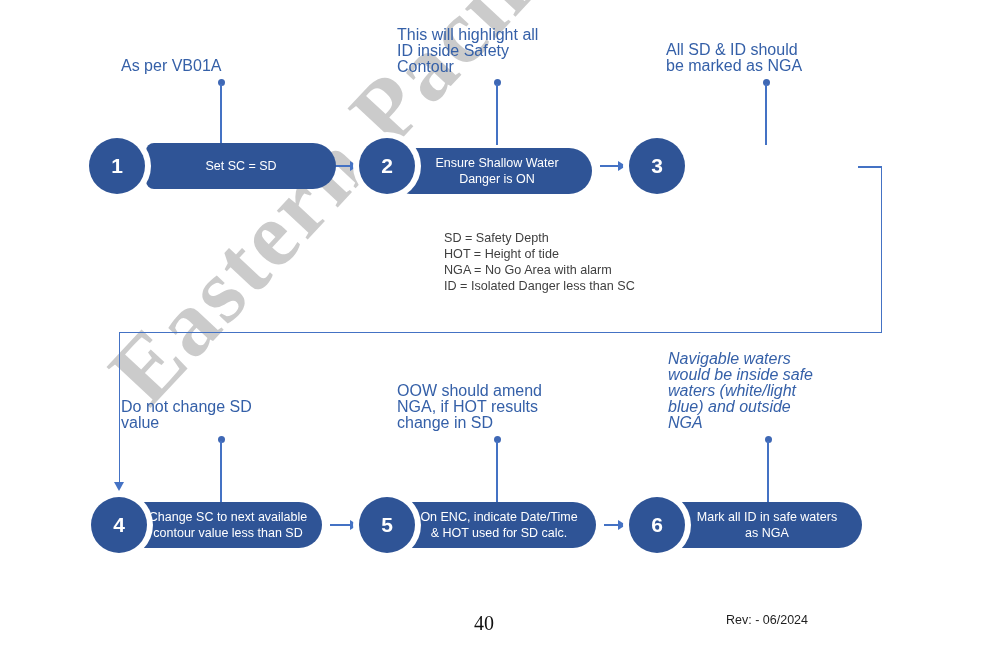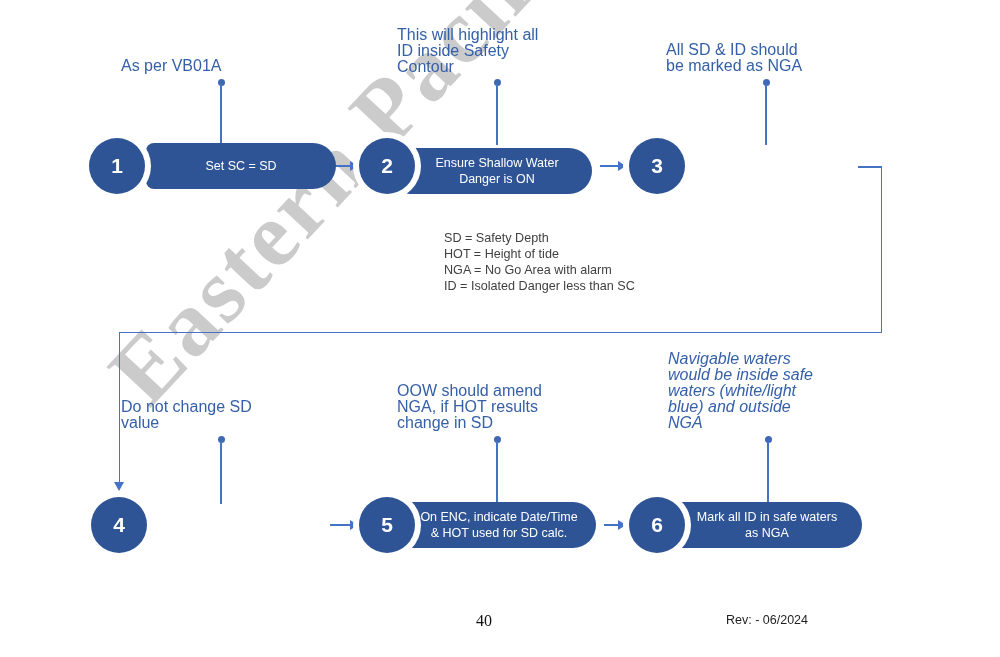--- a/index.html
+++ b/index.html
@@ -32,21 +32,21 @@
 
   
   .note{position:absolute;width:200px;transform:translateX(-50%);text-align:left;
         color:#3560a8;font-size:16px;line-height:16px;white-space:pre-line;z-index:2;}
 
   
   .legend{position:absolute;left:396px;top:230px;color:#3f3f3f;font-size:12.6px;line-height:16px;z-index:2;margin-left:48px;}
 
   
   .pageno{position:absolute;left:460px;top:612px;width:48px;text-align:center;
-          font-family:"Liberation Serif",serif;font-size:16px;color:#111;z-index:2;}
+          font-family:"Liberation Serif",serif;font-size:20px;color:#111;z-index:2;}
   .rev{position:absolute;left:726px;top:613px;font-size:12.5px;color:#1f1f1f;z-index:2;}
 </style>
 </head>
 <body>
 
 <div id="page">
 
   <div class="watermark">Eastern Pacific Shipping</div>
 
   <div class="note" style="left:221px;top:58px;">As per VB01A</div>
@@ -106,20 +106,24 @@
 waters (white/light
 blue) and outside
 NGA</div>
   <div class="dot" style="left:217.5px;top:435.5px;"></div>
   <div class="dot" style="left:493.5px;top:435.5px;"></div>
   <div class="dot" style="left:764.5px;top:435.5px;"></div>
   <div class="vline" style="left:220.3px;top:441px;height:63px;"></div>
   <div class="vline" style="left:496.3px;top:441px;height:63px;"></div>
   <div class="vline" style="left:767.3px;top:441px;height:63px;"></div>
 
+  <div class="pill" style="left:134px;top:502px;width:188px;">
+    <span class="lbl">Change SC to next available
+contour value less than SD</span>
+  </div>
   <div class="circle" style="left:91px;top:497px;">
     <span class="num">4</span>
   </div>
   <div class="arrow" style="left:330px;top:524px;width:20px;"></div>
 
   <div class="pill" style="left:402px;top:502px;width:194px;">
     <span class="lbl">On ENC, indicate Date/Time
 &amp; HOT used for SD calc.</span>
   </div>
   <div class="circle" style="left:359px;top:497px;">

